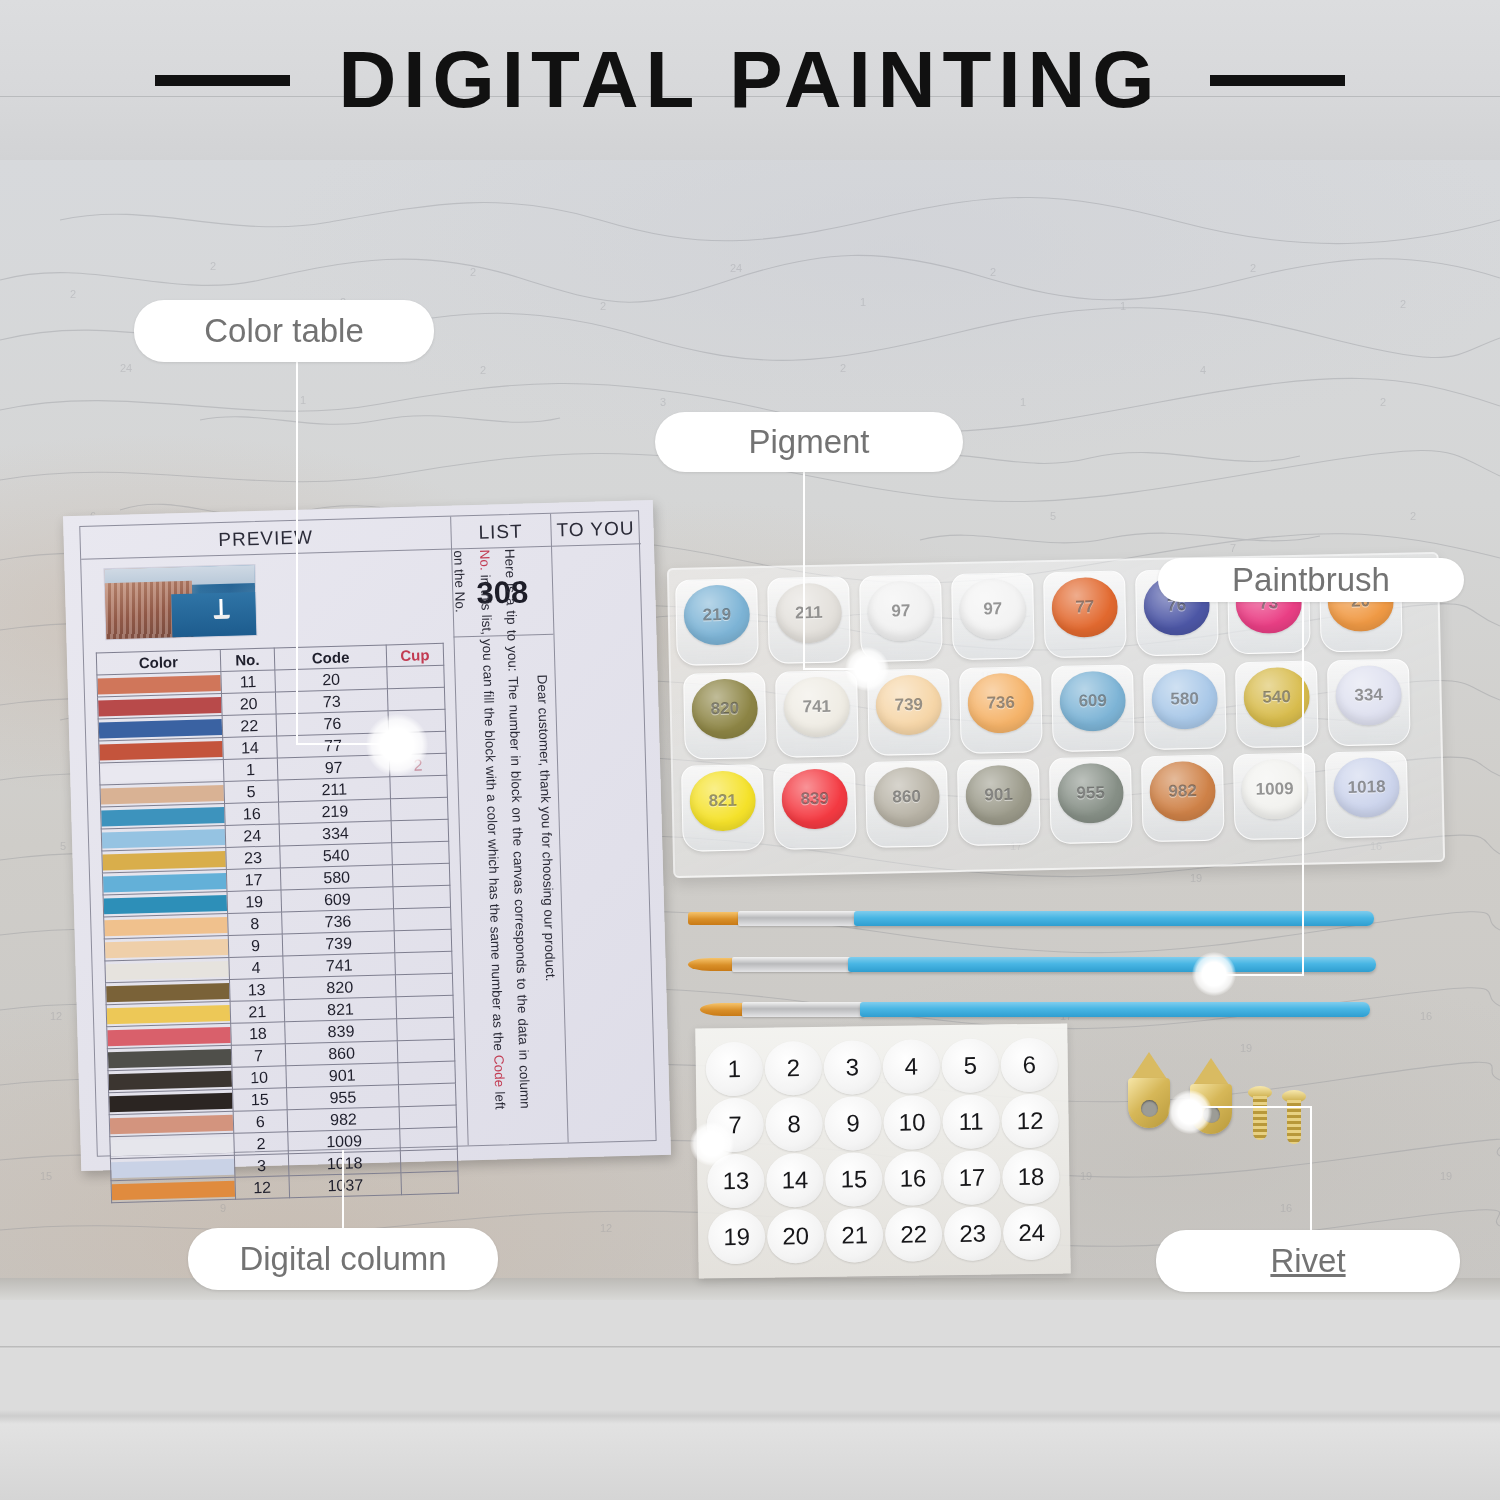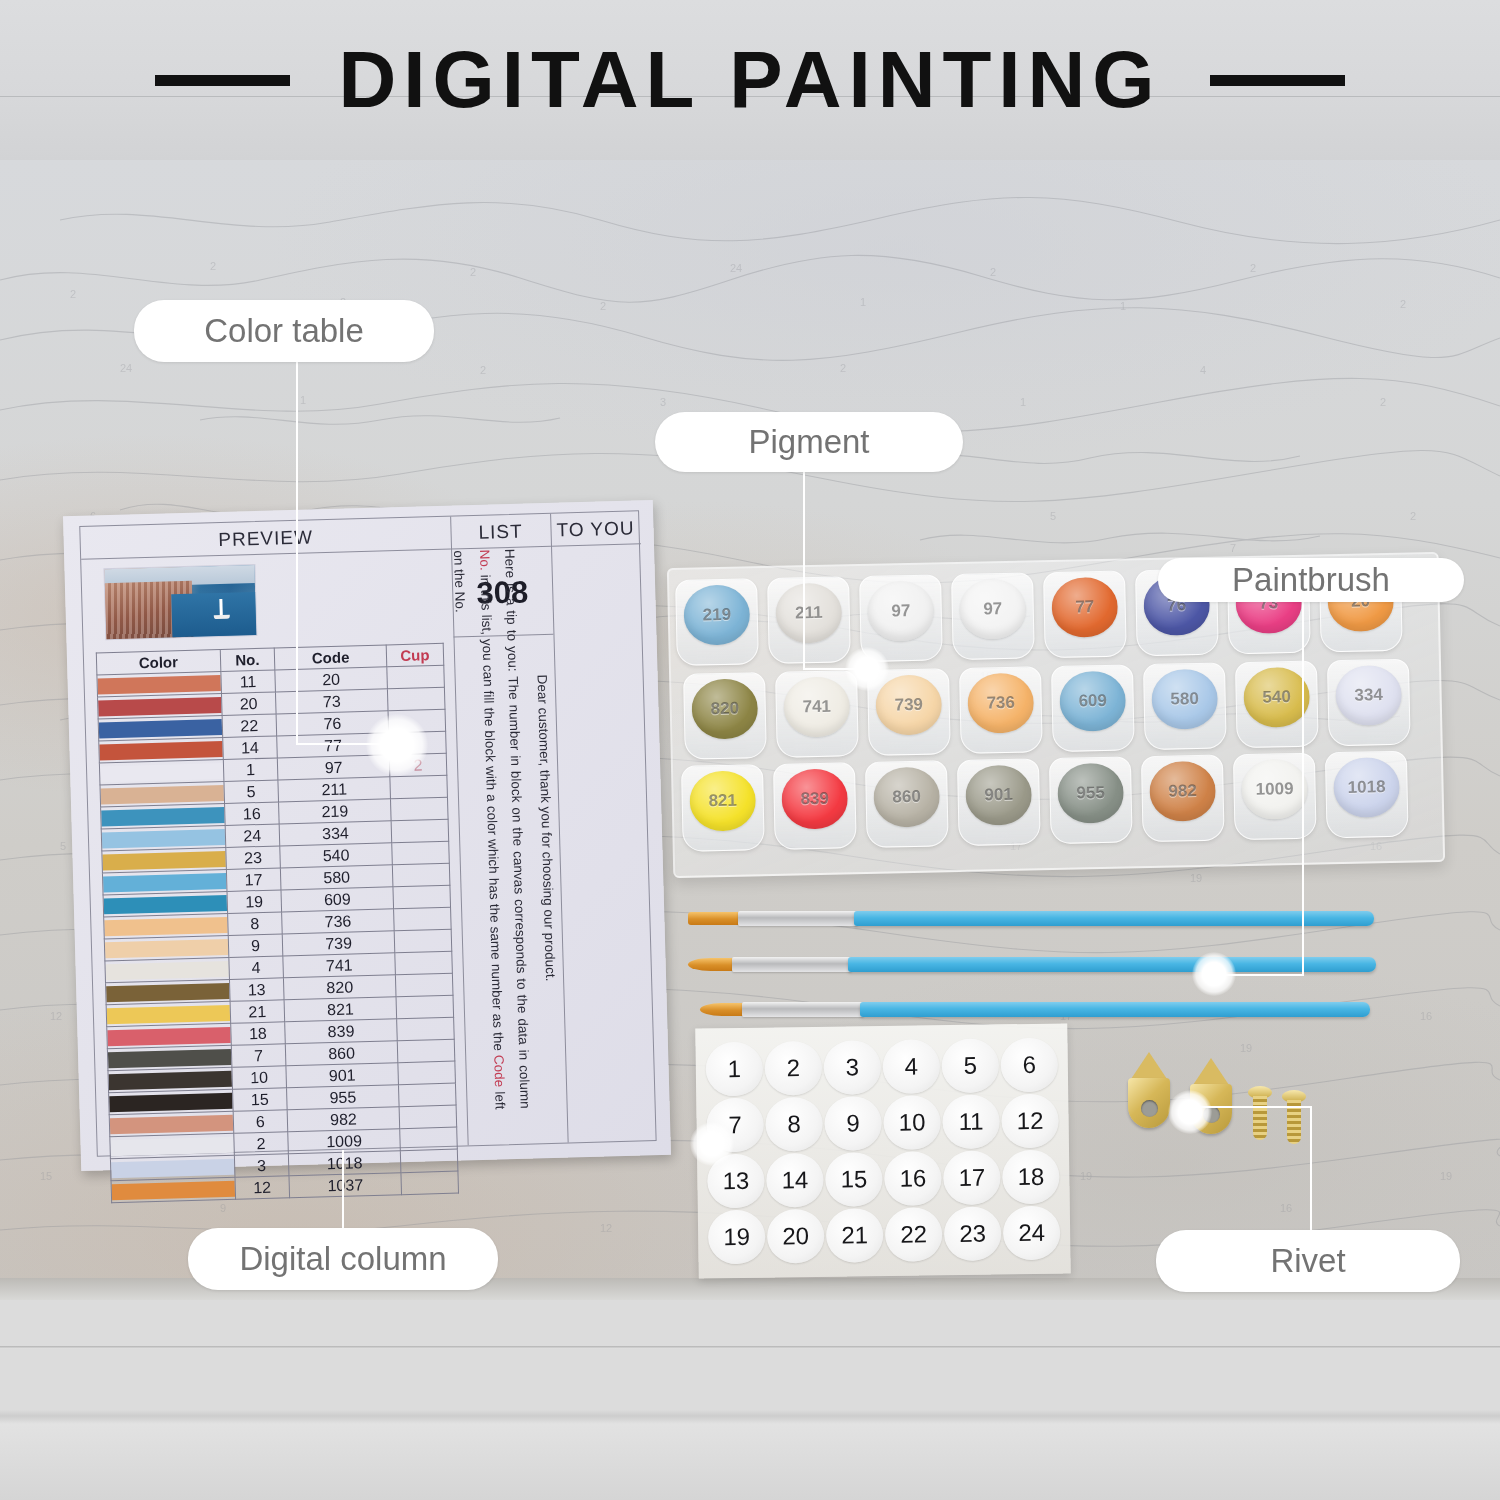--- a/index.html
+++ b/index.html
@@ -788,13 +788,13 @@
   <i style="left:0; top:98px; width:64px; height:2px;"></i>
 </div>
 <div class="dot" style="left:690px; top:1122px;"></div>
 <div class="callout" style="left:188px; top:1228px; width:310px; height:62px;">Digital column</div>
 
 <div class="leader" style="left:1310px; top:1106px; width:2px; height:136px;">
   <i style="left:0; top:0; width:2px; height:136px;"></i>
   <i style="left:-112px; top:0; width:114px; height:2px;"></i>
 </div>
 <div class="dot" style="left:1168px; top:1090px;"></div>
-<div class="callout" style="left:1156px; top:1230px; width:304px; height:62px;">Rivet</div>
+<div class="callout" style="left:1156px; top:1230px; width:304px; height:62px;text-decoration:underline;">Rivet</div>
 
 </body></html>

